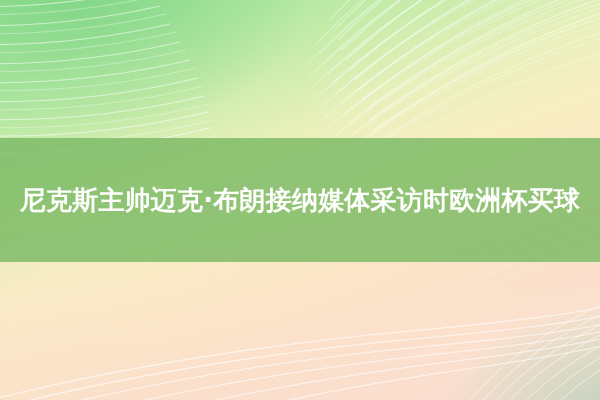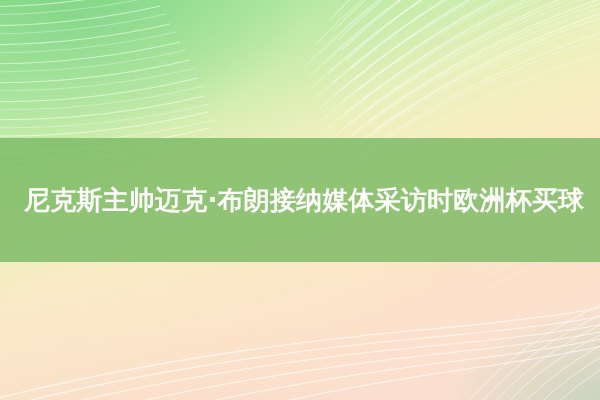--- a/index.html
+++ b/index.html
@@ -87,24 +87,24 @@
   }
 
   .band-text {
     position: absolute;
     left: 0;
     top: 138px;
     width: 600px;
     height: 124px;
     display: flex;
     flex-direction: column;
-    align-items: flex-start;
+    align-items: center;
     justify-content: center;
     box-sizing: border-box;
-    padding: 0 24px;
+    padding: 0 8px;
   }
 
   .title-line {
     color: #fdfefb;
     font-size: 26px;
     font-weight: bold;
     line-height: 40px;
     letter-spacing: 0.2px;
     text-align: center;
     white-space: nowrap;

